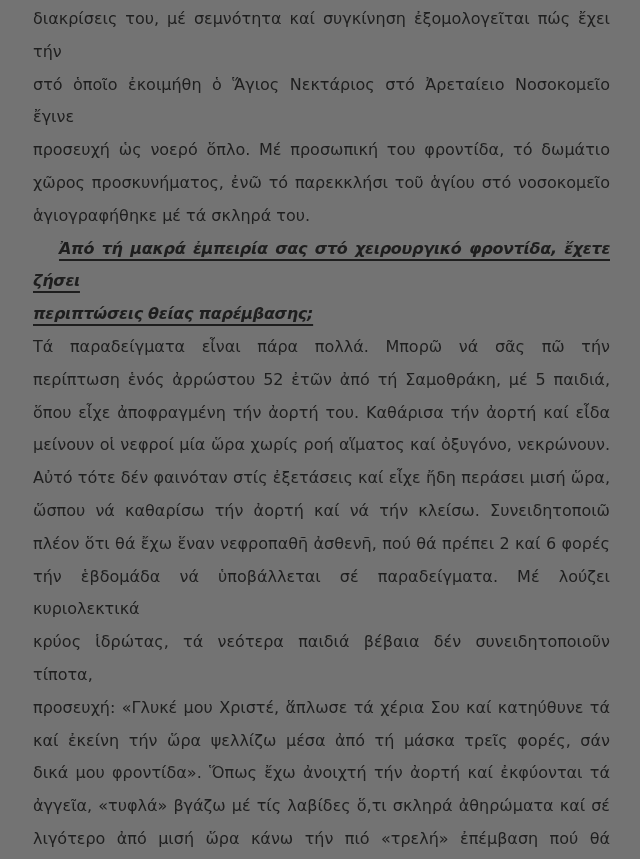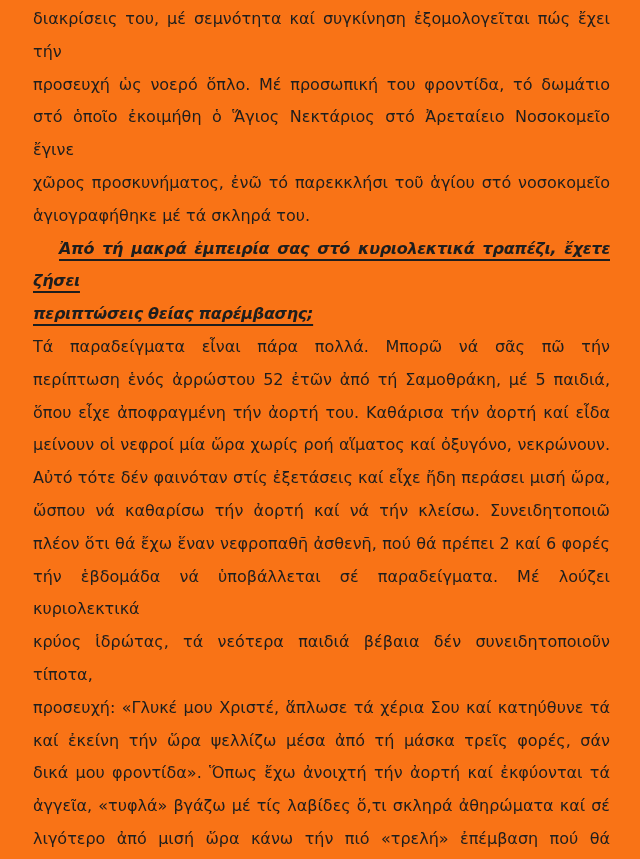--- a/index.html
+++ b/index.html
@@ -5,21 +5,21 @@
   html, body {
     margin: 0;
     padding: 0;
     background: #ffffff;
   }
   .page {
     position: relative;
     width: 640px;
     height: 859px;
     box-sizing: border-box;
-    background: #f97316;
+    background: #737373;
     padding: 3px 30px 0 33px;
     font-family: "DejaVu Sans", sans-serif;
     font-size: 16px;
     line-height: 32.8px;
     color: #1e1e1e;
     overflow: hidden;
   }
   .para { margin: 0; }
   .line {
     text-align: justify;
@@ -37,27 +37,27 @@
     text-underline-offset: 5px;
     letter-spacing: -0.3px;
   }
 </style>
 </head>
 <body>
 
 <div class="page">
   <div class="para body">
       <div class="line">διακρίσεις του, μέ σεμνότητα καί συγκίνηση ἐξομολογεῖται πώς ἔχει τήν</div>
+      <div class="line">στό ὁποῖο ἐκοιμήθη ὁ Ἅγιος Νεκτάριος στό Ἀρεταίειο Νοσοκομεῖο ἔγινε</div>
       <div class="line">προσευχή ὡς νοερό ὅπλο. Μέ προσωπική του φροντίδα, τό δωμάτιο</div>
-      <div class="line">στό ὁποῖο ἐκοιμήθη ὁ Ἅγιος Νεκτάριος στό Ἀρεταίειο Νοσοκομεῖο ἔγινε</div>
       <div class="line">χῶρος προσκυνήματος, ἐνῶ τό παρεκκλήσι τοῦ ἁγίου στό νοσοκομεῖο</div>
       <div class="line last">ἁγιογραφήθηκε μέ τά σκληρά του.</div>
     </div>
   <div class="para heading">
-      <div class="line ind">Ἀπό τή μακρά ἐμπειρία σας στό κυριολεκτικά τραπέζι, ἔχετε ζήσει</div>
+      <div class="line ind">Ἀπό τή μακρά ἐμπειρία σας στό χειρουργικό φροντίδα, ἔχετε ζήσει</div>
       <div class="line last">περιπτώσεις θείας παρέμβασης;</div>
     </div>
   <div class="para body">
       <div class="line">Τά παραδείγματα εἶναι πάρα πολλά. Μπορῶ νά σᾶς πῶ τήν</div>
       <div class="line">περίπτωση ἑνός ἀρρώστου 52 ἐτῶν ἀπό τή Σαμοθράκη, μέ 5 παιδιά,</div>
       <div class="line">ὅπου εἶχε ἀποφραγμένη τήν ἀορτή του. Καθάρισα τήν ἀορτή καί εἶδα</div>
       <div class="line">μείνουν οἱ νεφροί μία ὥρα χωρίς ροή αἵματος καί ὀξυγόνο, νεκρώνουν.</div>
       <div class="line">Αὐτό τότε δέν φαινόταν στίς ἐξετάσεις καί εἶχε ἤδη περάσει μισή ὥρα,</div>
       <div class="line">ὥσπου νά καθαρίσω τήν ἀορτή καί νά τήν κλείσω. Συνειδητοποιῶ</div>
       <div class="line">πλέον ὅτι θά ἔχω ἕναν νεφροπαθῆ ἀσθενῆ, πού θά πρέπει 2 καί 6 φορές</div>

